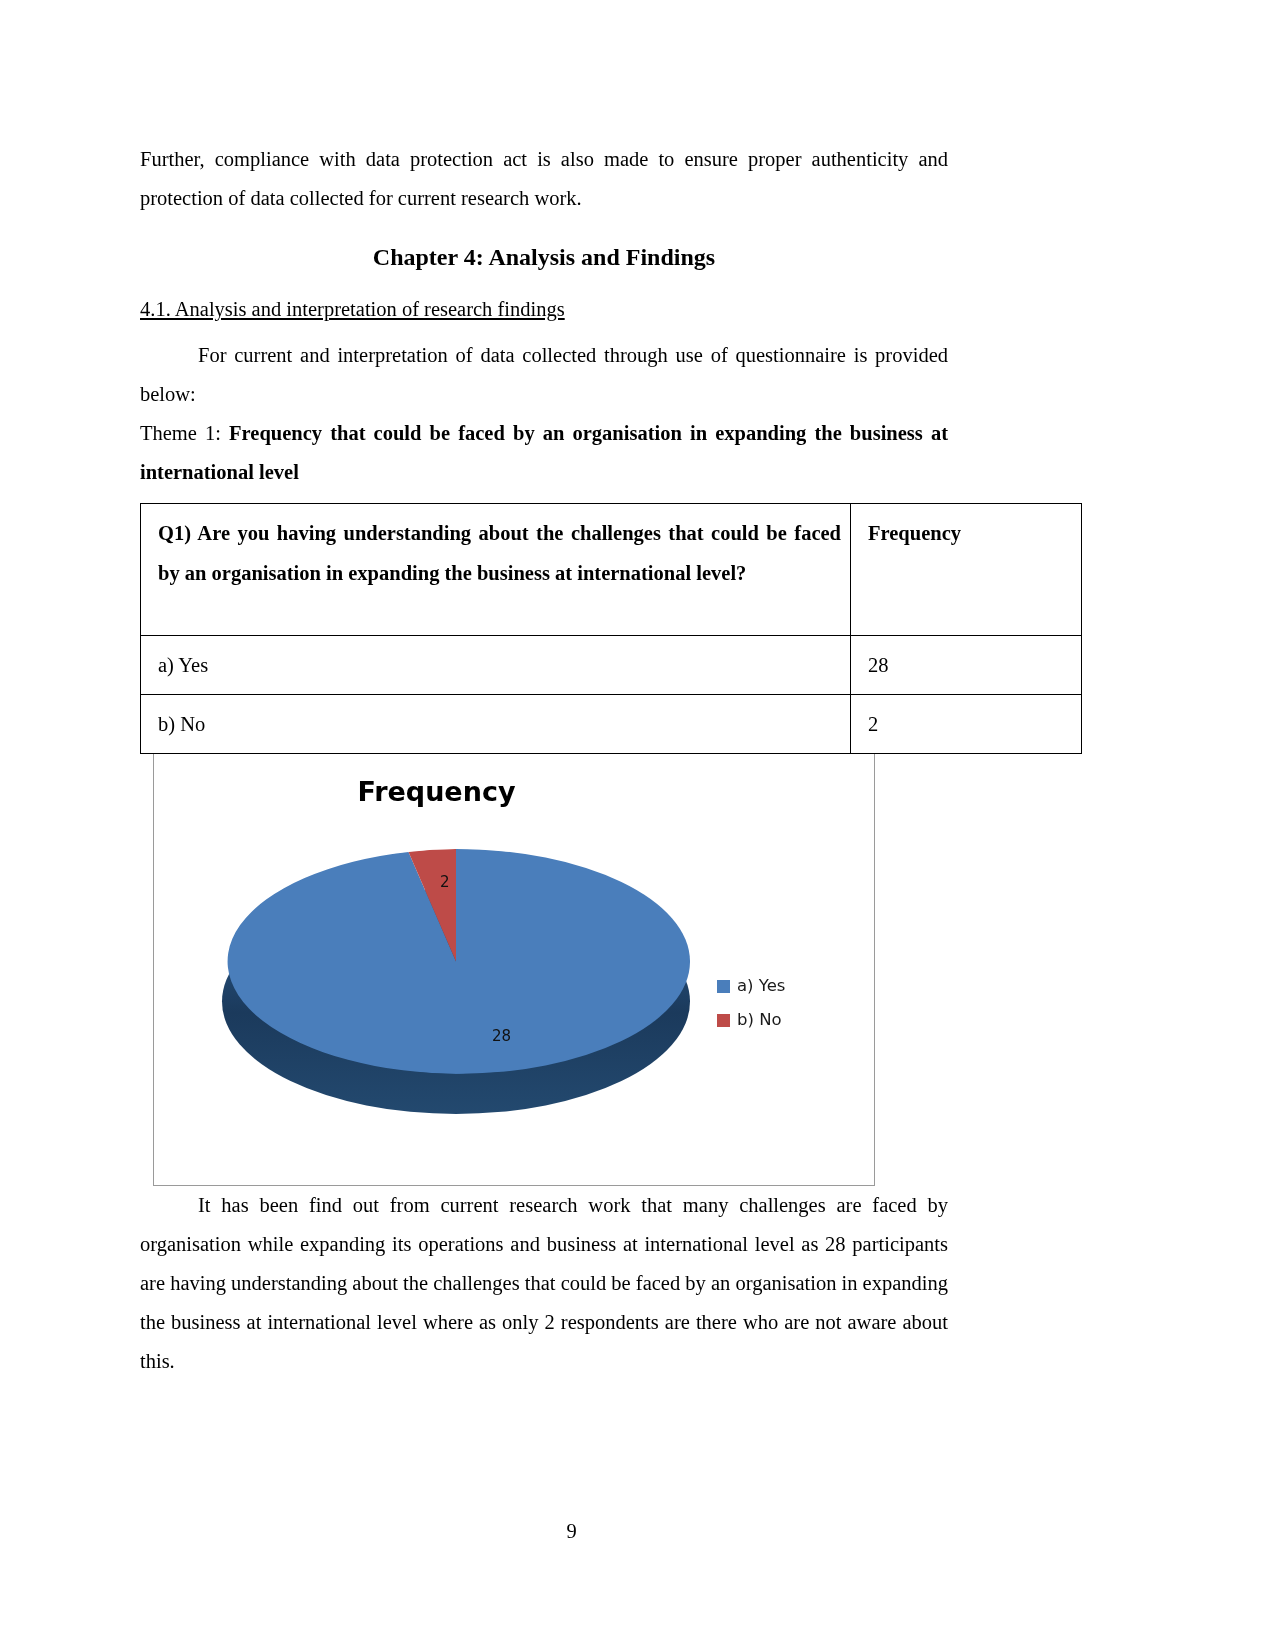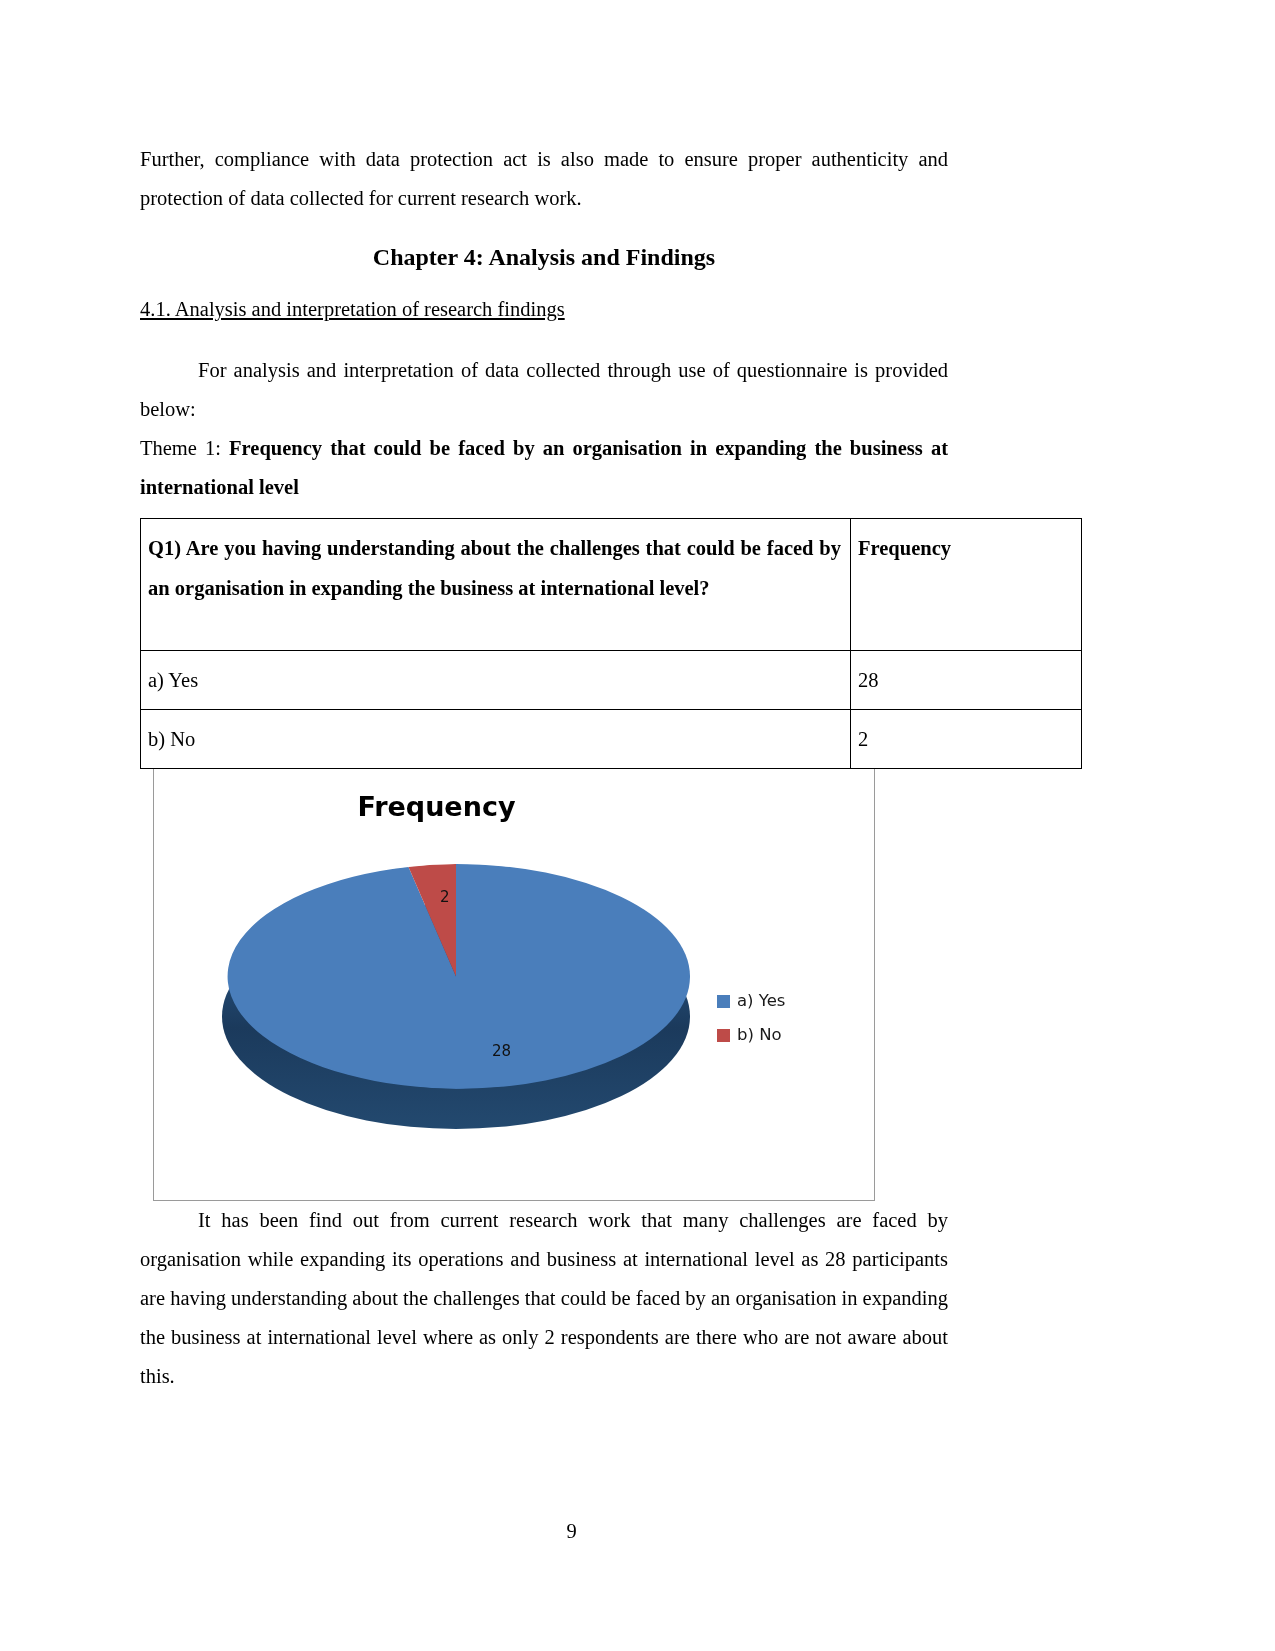--- a/index.html
+++ b/index.html
@@ -32,36 +32,36 @@
   h1.chapter {
     font-size: 24px;
     font-weight: bold;
     margin: 22px 0 16px 0;
     line-height: 34px;
     text-align: center;
   }
   .subhead {
     font-size: 20.5px;
     text-decoration: underline;
-    margin: 0 0 23px 0;
+    margin: 0 0 8px 0;
     line-height: 38px;
   }
   .theme { margin-top: 10px; }
   .theme b { font-weight: bold; }
 
   
   table.freq {
     border-collapse: collapse;
     width: 941px;
     margin-top: 11px;
     table-layout: fixed;
   }
   table.freq td {
     border: 1px solid #000;
-    padding: 9px 9px 9px 7px;
+    padding: 9px 9px 9px 17px;
     vertical-align: top;
     font-size: 20.5px;
     line-height: 40px;
   }
   td.qcell {
     width: 710px;
     font-weight: bold;
     text-align: justify;
     text-justify: inter-word;
     height: 132px;
@@ -159,21 +159,21 @@
 <body>
 
 <div class="page">
 
   <p class="body">Further, compliance with data protection act is also made to ensure proper authenticity and protection of data collected for current research work.</p>
 
   <h1 class="chapter">Chapter 4: Analysis and Findings</h1>
 
   <div class="subhead">4.1. Analysis and interpretation of research findings </div>
 
-  <p class="body indent">For analysis and interpretation of data collected through use of questionnaire is provided below:</p>
+  <p class="body indent">For current and interpretation of data collected through use of questionnaire is provided below:</p>
 
   <p class="body theme"><span>Theme 1: </span><b>Frequency that could be faced by an organisation in expanding the business at international level</b></p>
 
   <table class="freq">
     <tbody>
         <tr>
       <td class="qcell">Q1) Are you having understanding about the challenges that could be faced by an organisation in expanding the business at international level?</td>
       <td class="hcell">Frequency</td>
     </tr>
     <tr>

